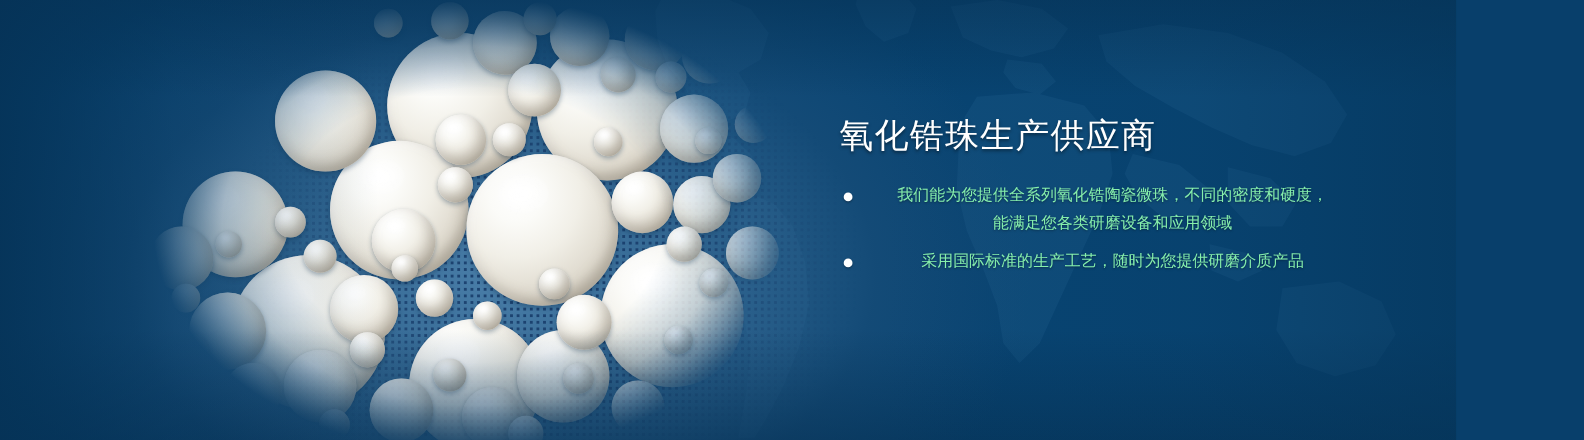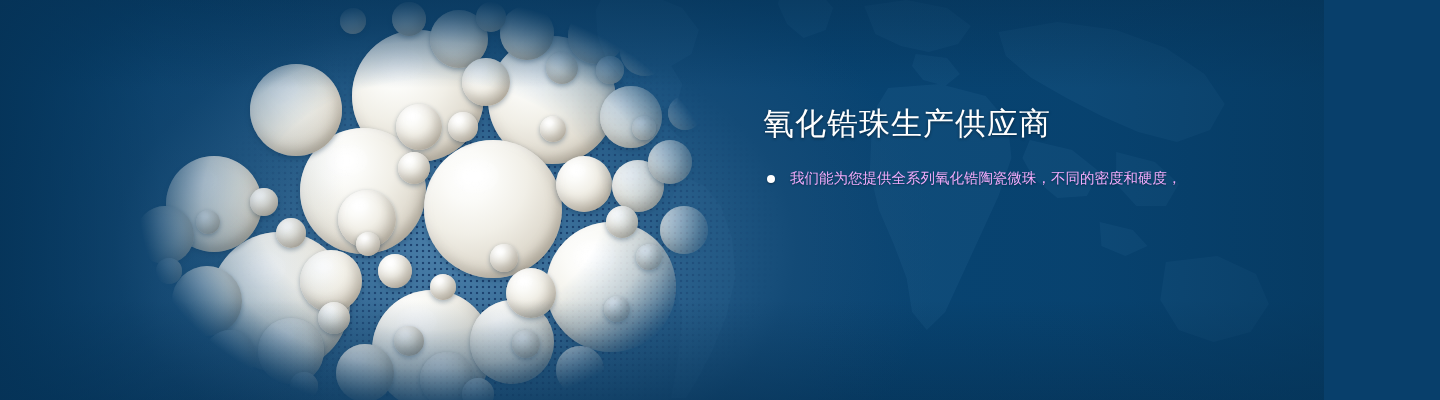--- a/index.html
+++ b/index.html
@@ -112,22 +112,23 @@
     margin: 22px 0 0 0;
     padding: 0;
     list-style: none;
   }
   .bullet {
     position: relative;
     padding-left: 27px;
     margin-bottom: 10px;
     font-size: 14.5px;
     line-height: 25px;
-    color: #f0abfc;
+    color: #86efac;
     text-shadow: 0 1px 2px rgba(0,0,0,0.40);
+    text-align: center;
   }
   .bullet:last-child { margin-bottom: 0; }
   .dot {
     position: absolute;
     left: 4px;
     top: 9px;
     width: 8px;
     height: 8px;
     border-radius: 50%;
     background: #ffffff;
@@ -243,20 +244,25 @@
   <div class="bg-vignette"></div>
 
   <div class="copy">
     <h1 class="headline">氧化锆珠生产供应商</h1>
 
     <ul class="bullets">
 
       <li class="bullet">
         <span class="dot"></span>
         <span class="bullet-line">我们能为您提供全系列氧化锆陶瓷微珠，不同的密度和硬度，</span>
+        <span class="bullet-line">能满足您各类研磨设备和应用领域</span>
       </li>
 
 
+      <li class="bullet">
+        <span class="dot"></span>
+        <span class="bullet-line">采用国际标准的生产工艺，随时为您提供研磨介质产品</span>
+      </li>
 
     </ul>
   </div>
 
 </div>
 
 </body></html>

